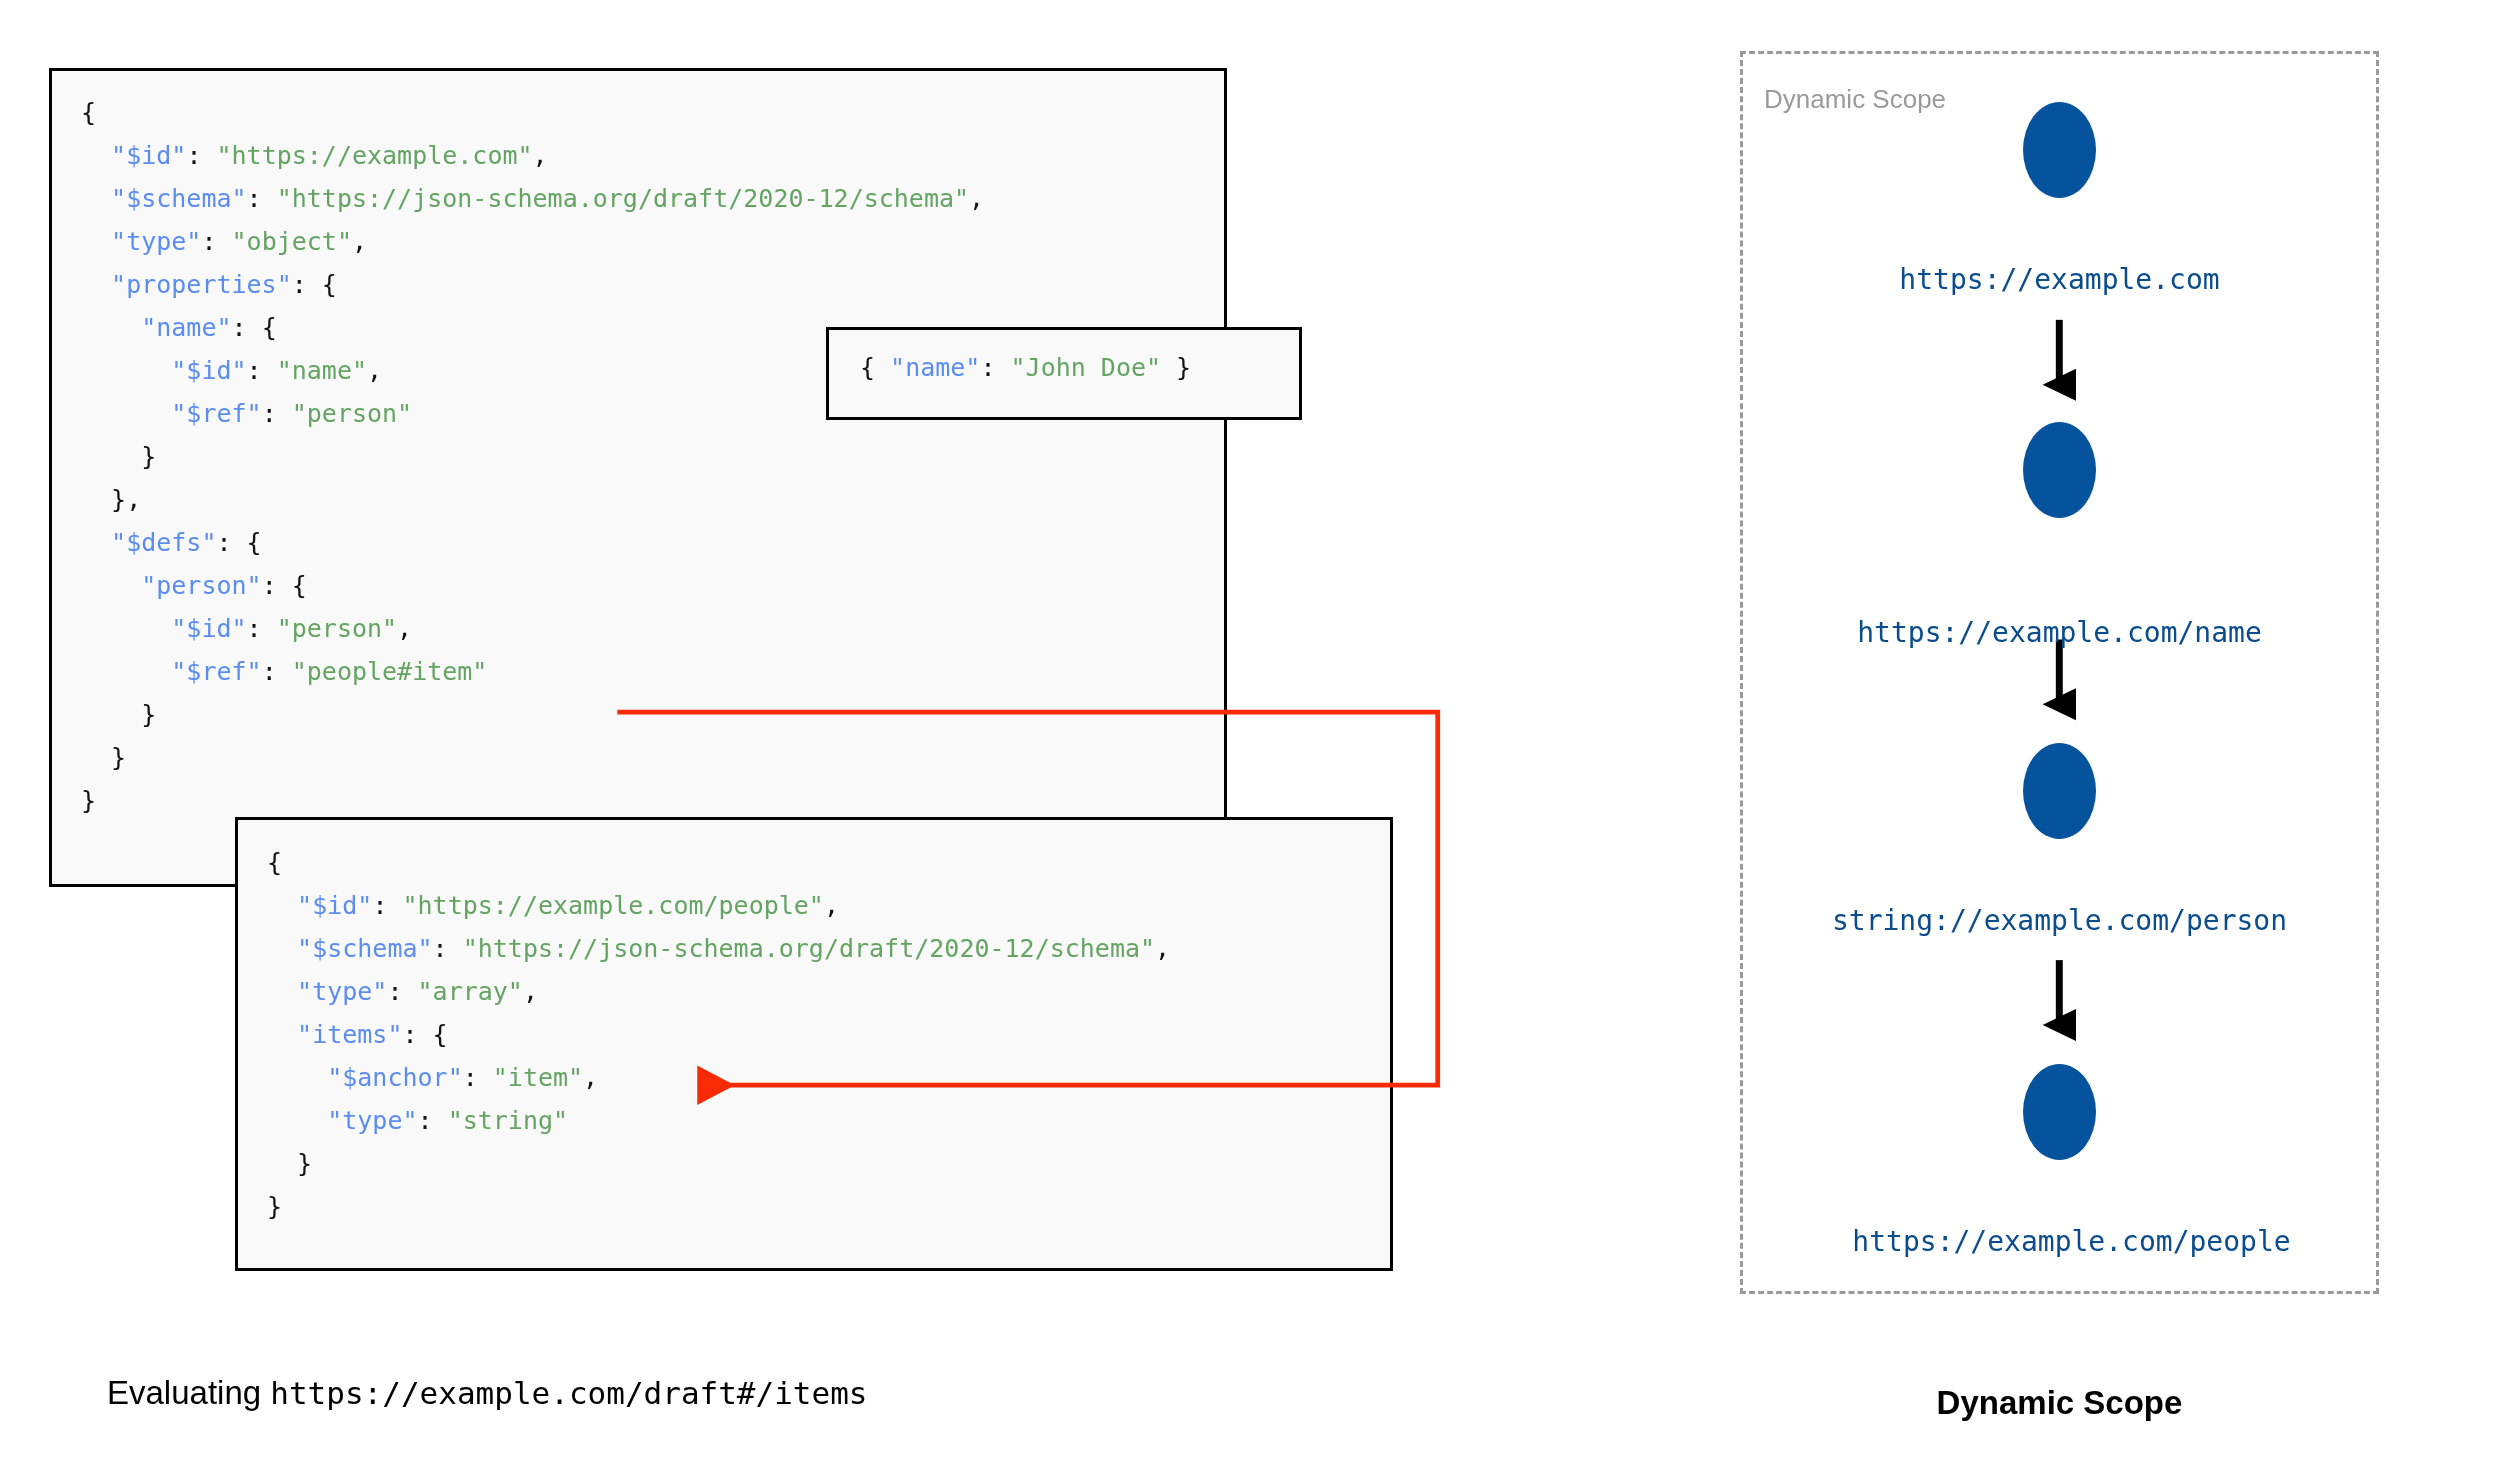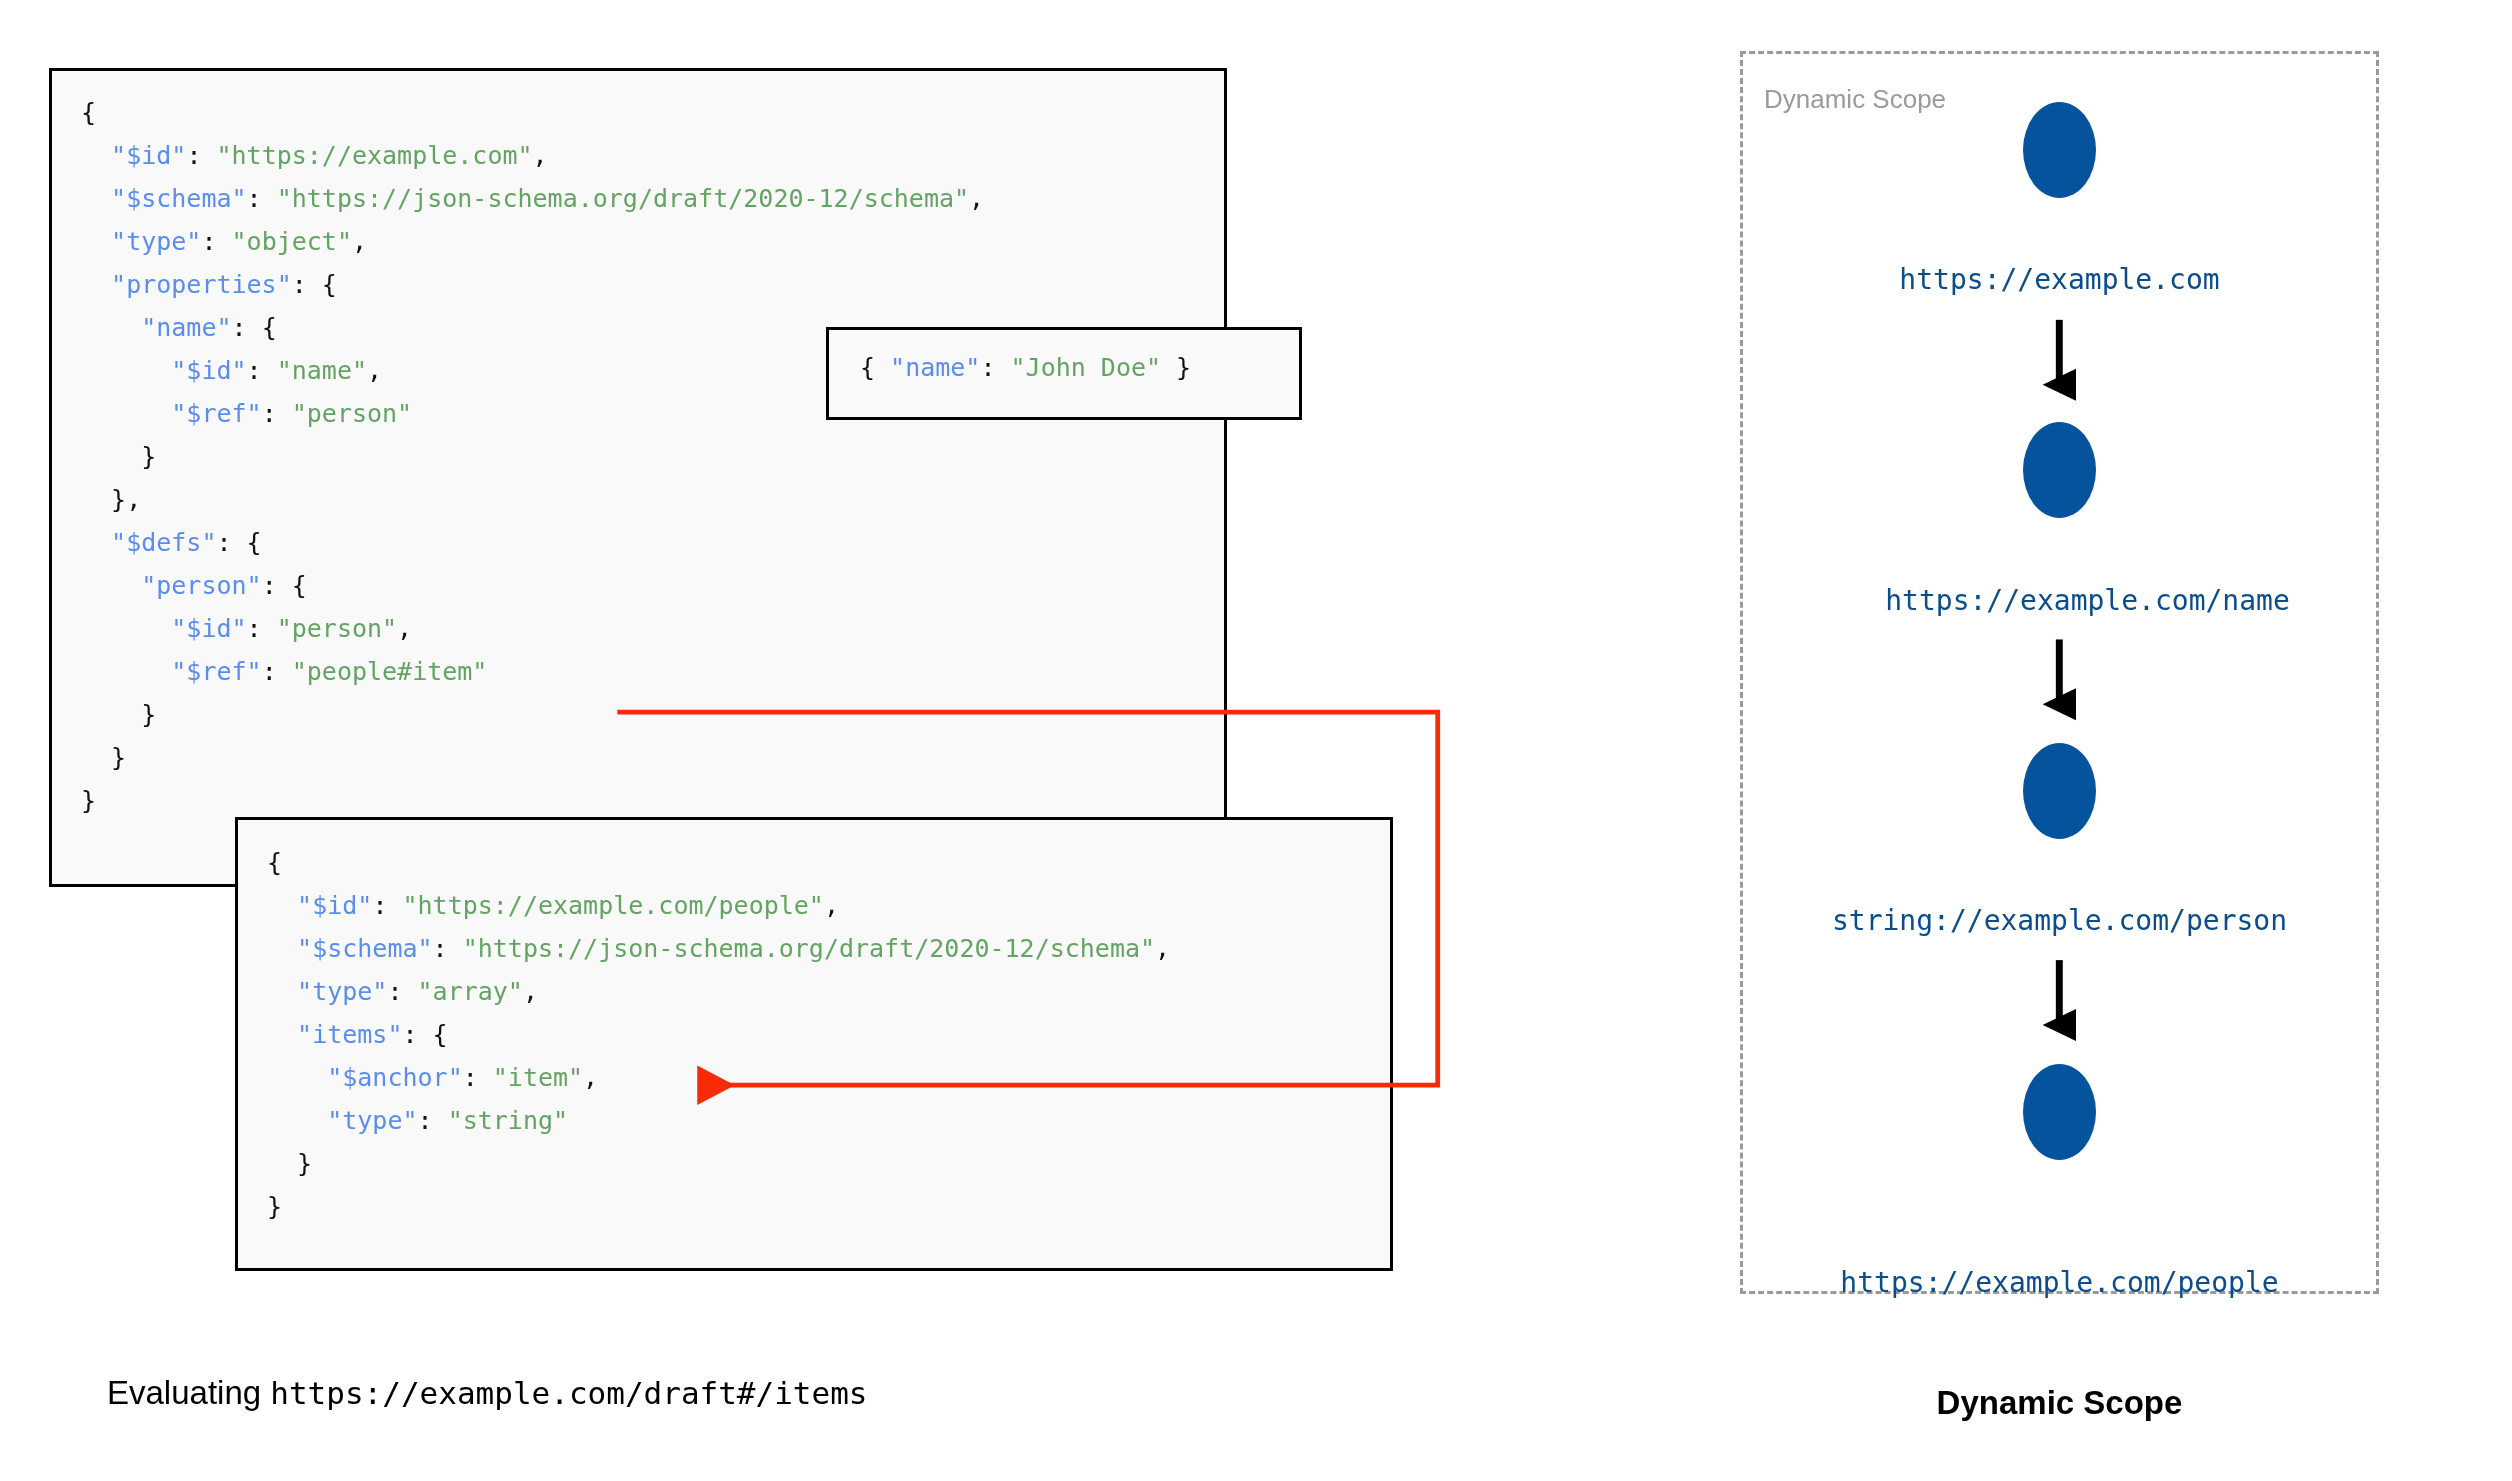--- a/index.html
+++ b/index.html
@@ -211,24 +211,24 @@
     </defs>
     <line x1="3853" y1="598" x2="3853" y2="718" stroke="#000000" stroke-width="13" marker-end="url(#blackhead)"></line>
     <line x1="3853" y1="1196" x2="3853" y2="1316" stroke="#000000" stroke-width="13" marker-end="url(#blackhead)"></line>
     <line x1="3853" y1="1796" x2="3853" y2="1916" stroke="#000000" stroke-width="13" marker-end="url(#blackhead)"></line>
   </svg>
 
   <div class="scope-node" style="left:2023px; top:102px;"></div>
   <div class="scope-label" style="top:263px;">https://example.com</div>
 
   <div class="scope-node" style="left:2023px; top:422px;"></div>
-  <div class="scope-label" style="top:584px;margin-left:28px;">https://example.com/name</div>
+  <div class="scope-label" style="top:616px;">https://example.com/name</div>
 
   <div class="scope-node" style="left:2023px; top:743px;"></div>
   <div class="scope-label" style="top:904px;">string://example.com/person</div>
 
   <div class="scope-node" style="left:2023px; top:1064px;"></div>
-  <div class="scope-label" style="top:1266px;">https://example.com/people</div>
+  <div class="scope-label" style="top:1225px;padding-left:12px;">https://example.com/people</div>
 
   <div id="scope-caption">Dynamic Scope</div>
 
 </div>
 
 
 </body></html>

